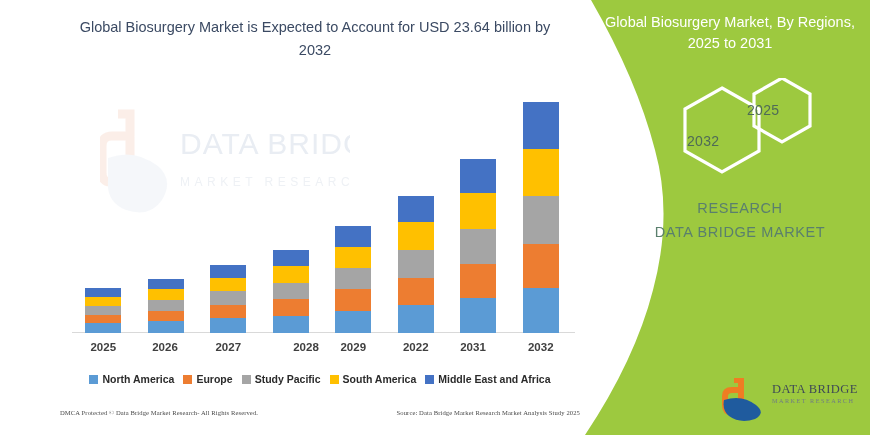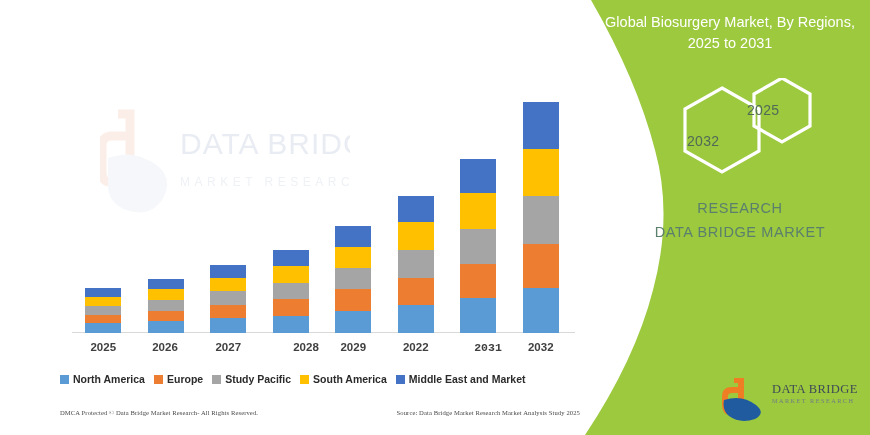--- a/index.html
+++ b/index.html
@@ -172,21 +172,21 @@
     top: 3px;
   }
 
   
   .legend {
     position: absolute;
     left: 60px;
     top: 373px;
     width: 520px;
     display: flex;
-    justify-content: flex-start;
+    justify-content: center;
     align-items: center;
     gap: 9px;
     flex-wrap: nowrap;
   }
   .legend-item {
     display: flex;
     align-items: center;
     gap: 4px;
     white-space: nowrap;
   }
@@ -216,20 +216,21 @@
     font-size: 6.6px;
     font-family: "Liberation Serif", serif;
     letter-spacing: 0.1px;
   }
 </style>
 </head>
 <body>
 
 <div class="canvas">
 
+  <div class="chart-title">Global Biosurgery Market is Expected to Account for USD 23.64 billion by 2032</div>
 
   <div class="watermark">
     <svg width="250" height="120" viewBox="0 0 250 120">
       <g opacity="0.30">
         <path d="M18 6 L30 6 L30 62 Q30 74 20 74 L10 74 Q2 74 2 64 L2 38 Q2 28 12 28 L30 28" fill="none" stroke="#f3c9b4" stroke-width="9"></path>
         <path d="M8 50 Q34 40 58 58 Q74 72 62 92 Q50 110 26 102 Q6 94 8 72 Z" fill="#dfe6f0"></path>
       </g>
       <text x="80" y="46" font-family="'Liberation Sans', sans-serif" font-size="30" fill="#e9edf3" letter-spacing="1">DATA BRIDGE</text>
       <text x="80" y="78" font-family="'Liberation Sans', sans-serif" font-size="12" fill="#eef1f5" letter-spacing="4.5">MARKET RESEARCH</text>
     </svg>
@@ -294,21 +295,21 @@
         <div class="seg" style="background: rgb(91, 155, 213); height: 19.3277%;"></div>
       </div>
     </div>
   <div class="x-labels" id="xlabels">
       <div class="x-label" style="left: 5.25px;">2025</div>
       <div class="x-label" style="left: 67px;">2026</div>
       <div class="x-label" style="left: 130.25px;">2027</div>
       <div class="x-label" style="left: 208px;">2028</div>
       <div class="x-label" style="left: 255.25px;">2029</div>
       <div class="x-label" style="left: 317.75px;">2022</div>
-      <div class="x-label" style="left: 390px; font-family: Liberation Mono, monospace;">2031</div>
+      <div class="x-label" style="left: 375px;">2031</div>
       <div class="x-label" style="left: 442.75px;">2032</div>
     </div>
 
   <div class="legend" id="legend">
       <div class="legend-item">
         <span class="legend-swatch" style="background: rgb(91, 155, 213);"></span>
         <span class="legend-label">North America</span>
       </div>
       <div class="legend-item">
         <span class="legend-swatch" style="background: rgb(237, 125, 49);"></span>
@@ -317,21 +318,21 @@
       <div class="legend-item">
         <span class="legend-swatch" style="background: rgb(165, 165, 165);"></span>
         <span class="legend-label">Study Pacific</span>
       </div>
       <div class="legend-item">
         <span class="legend-swatch" style="background: rgb(255, 192, 0);"></span>
         <span class="legend-label">South America</span>
       </div>
       <div class="legend-item">
         <span class="legend-swatch" style="background: rgb(68, 114, 196);"></span>
-        <span class="legend-label">Middle East and Market</span>
+        <span class="legend-label">Middle East and Africa</span>
       </div>
     </div>
 
   <div class="footer">
     <div class="footer-text">DMCA Protected © Data Bridge Market Research- All Rights Reserved.</div>
     <div class="footer-text">Source: Data Bridge Market Research Market Analysis Study 2025</div>
   </div>
 
   <div class="green-panel">
     <svg width="295" height="435" viewBox="0 0 295 435">

